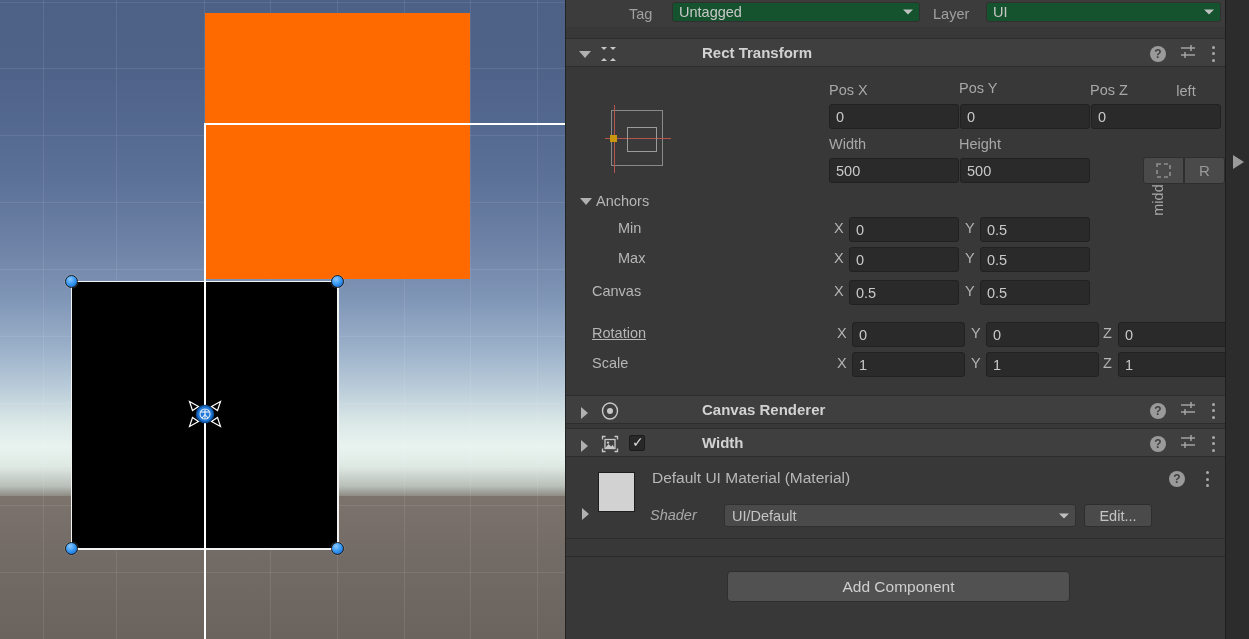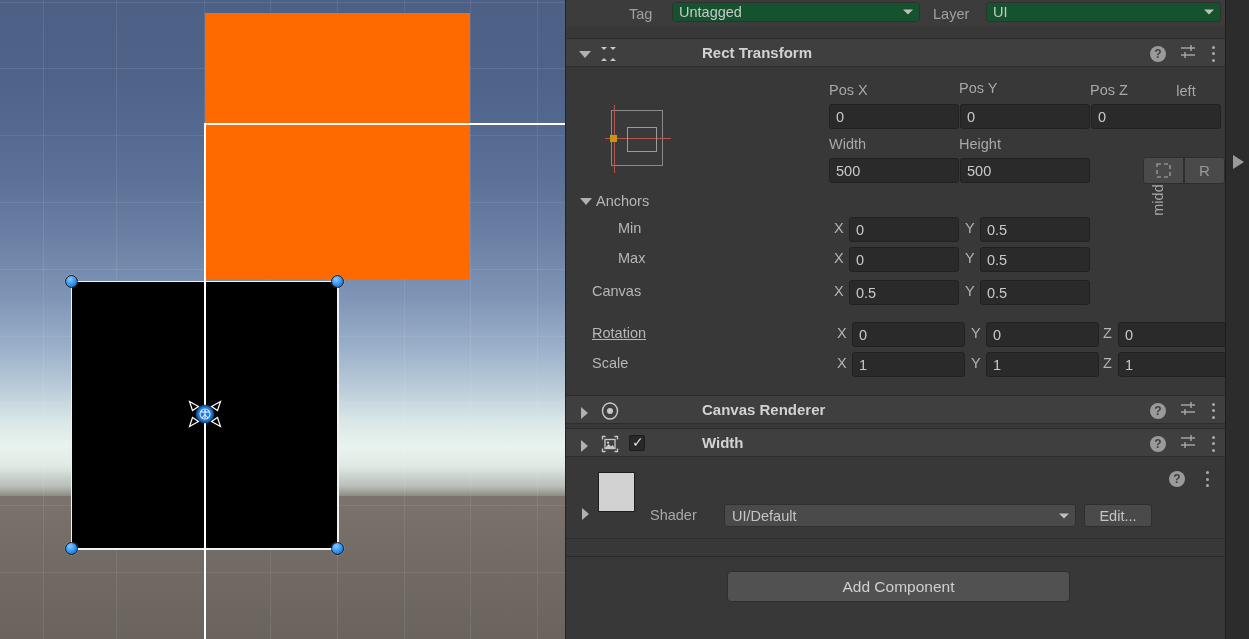--- a/index.html
+++ b/index.html
@@ -342,27 +342,28 @@
             <i></i>
             <i></i>
             <i></i>
           </span>
       </span>
     </div>
 
     <div id="mat-row">
       <span class="foldout-closed" style="position:absolute; left:16px; top:46px;"></span>
       <div id="mat-swatch"></div>
+      <span style="position:absolute; left:86px; top:7px; color:#b8b8b8; font-size:15.5px;">Default UI Material (Material)</span>
       <span class="ic-help" style="position:absolute; right:40px; top:9px;">?</span>
       <span class="ic-kebab" style="position:absolute; right:16px; top:9px;">
           <i></i>
           <i></i>
           <i></i>
         </span>
-      <span style="position:absolute; left:84px; top:45px; color:#a8a8a8; font-size:14.5px;">Shader</span>
+      <span style="position:absolute; left:84px; top:45px; color:#a8a8a8; font-size:14.5px;font-style:italic;">Shader</span>
       <div id="shader-dd">
         <span>UI/Default</span>
         <span class="dd-caret"></span>
       </div>
       <div id="edit-btn">Edit...</div>
     </div>
 
     <div class="divider" style="top:538px;"></div>
     <div class="divider" style="top:556px; background:#2a2a2a;"></div>
 

